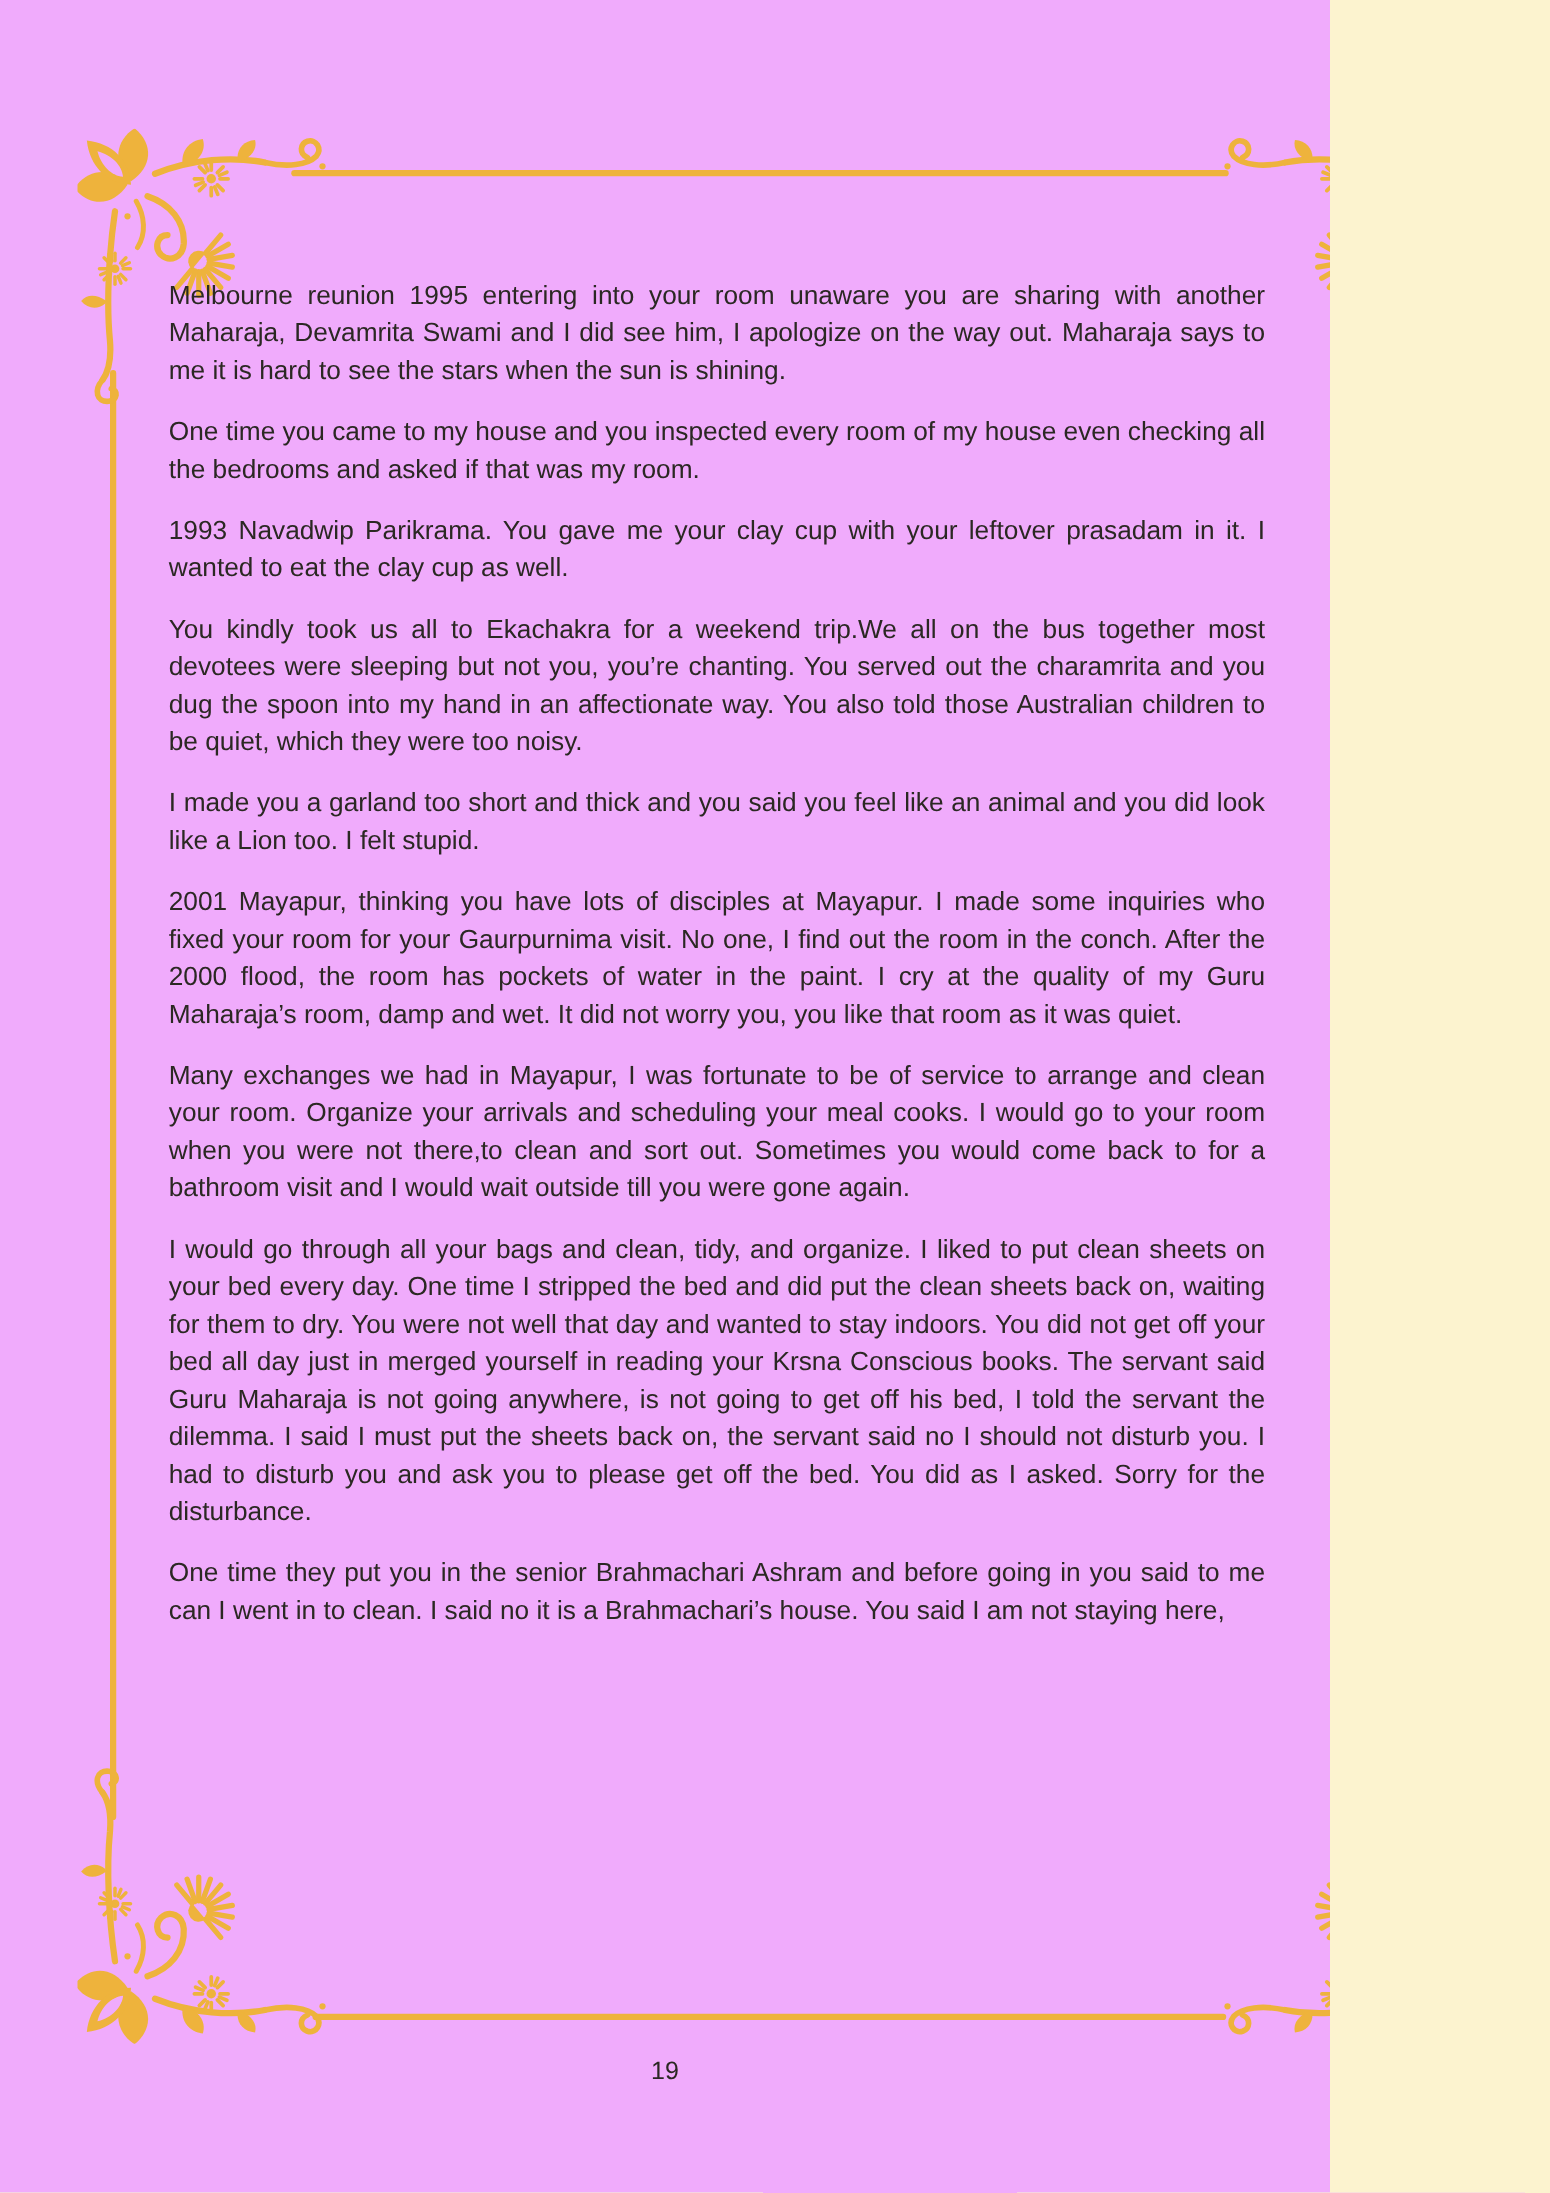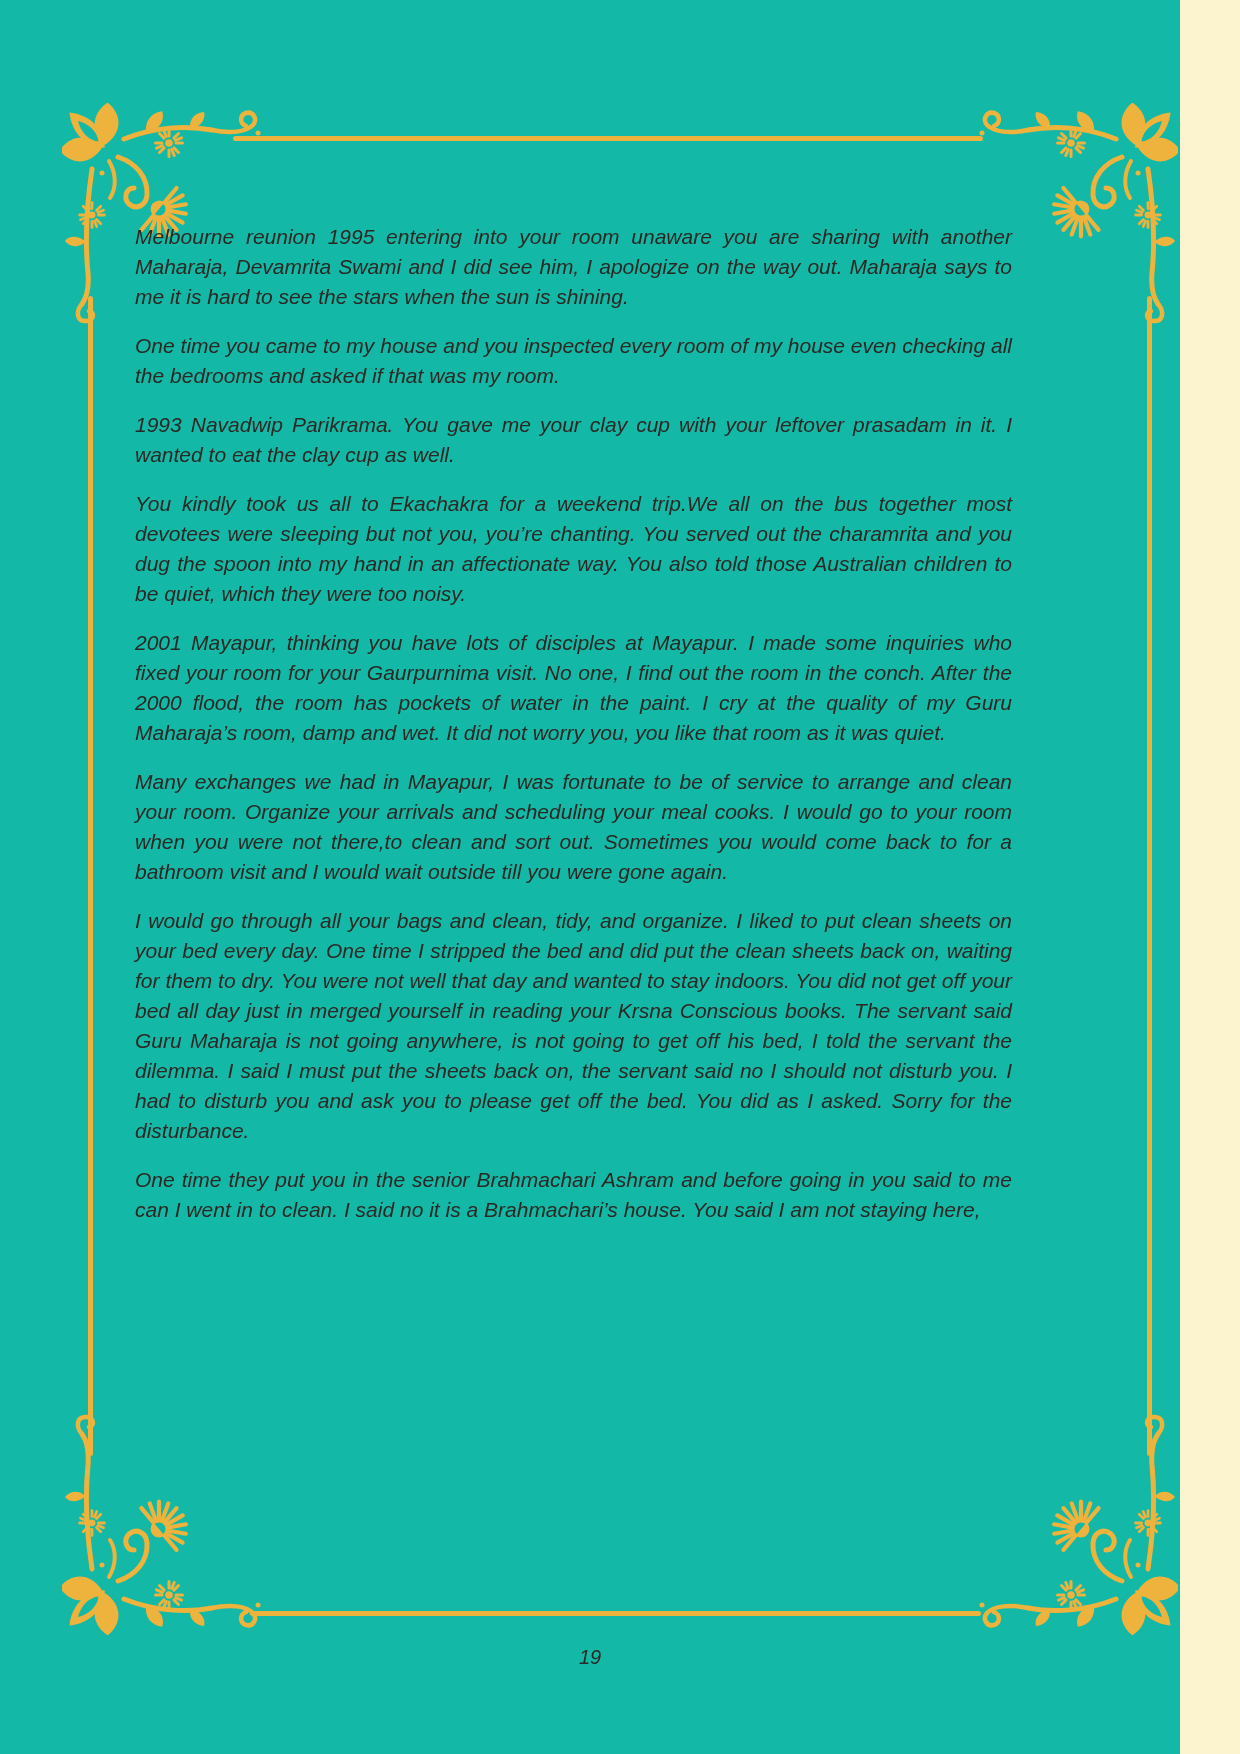--- a/index.html
+++ b/index.html
@@ -1,22 +1,21 @@
 <!DOCTYPE html>
 <html><head>
 <meta charset="utf-8">
 <style>
   html,body{margin:0;padding:0;background:#FCF3CF;}
   .page{
     position:relative;
-    width:1180px;height:1754px;
-    background:#14b8a6;
+    width:1064px;height:1754px;
+    background:#f0abfc;
     overflow:hidden;
     font-family:"Liberation Sans", sans-serif;
-    font-style:italic;
   }
   .gold-line{position:absolute;background:#EEB33C;border-radius:3px;}
   .line-top{left:233px;top:136px;width:750px;height:5px;}
   .line-bottom{left:250px;top:1611px;width:731px;height:5px;}
   .line-left{left:88px;top:296px;width:5px;height:1160px;}
   .line-right{left:1147px;top:296px;width:5px;height:1160px;}
   .corner{position:absolute;width:200px;height:225px;}
   .corner.tl{left:62px;top:103px;}
   .corner.tr{left:978px;top:103px;transform:scaleX(-1);}
   .corner.bl{left:62px;top:1410px;transform:scaleY(-1);}
@@ -114,20 +113,21 @@
     </svg>
   <svg class="corner br" viewBox="0 0 200 225">
       <use href="#corner-ornament"></use>
     </svg>
 
   <main class="text-block">
     <p class="para">Melbourne reunion 1995 entering into your room unaware you are sharing with another Maharaja, Devamrita Swami and I did see him, I apologize on the way out. Maharaja says to me it is hard to see the stars when the sun is shining.</p>
     <p class="para">One time you came to my house and you inspected every room of my house even checking all the bedrooms and asked if that was my room.</p>
     <p class="para">1993 Navadwip Parikrama. You gave me your clay cup with your leftover prasadam in it. I wanted to eat the clay cup as well.</p>
     <p class="para">You kindly took us all to Ekachakra for a weekend trip.We all on the bus together most devotees were sleeping but not you, you’re chanting. You served out the charamrita and you dug the spoon into my hand in an affectionate way. You also told those Australian children to be quiet, which they were too noisy.</p>
+    <p class="para">I made you a garland too short and thick and you said you feel like an animal and you did look like a Lion too. I felt stupid.</p>
     <p class="para">2001 Mayapur, thinking you have lots of disciples at Mayapur. I made some inquiries who fixed your room for your Gaurpurnima visit. No one, I find out the room in the conch. After the 2000 flood, the room has pockets of water in the paint. I cry at the quality of my Guru Maharaja’s room, damp and wet. It did not worry you, you like that room as it was quiet.</p>
     <p class="para">Many exchanges we had in Mayapur, I was fortunate to be of service to arrange and clean your room. Organize your arrivals and scheduling your meal cooks. I would go to your room when you were not there,to clean and sort out. Sometimes you would come back to for a bathroom visit and I would wait outside till you were gone again.</p>
     <p class="para">I would go through all your bags and clean, tidy, and organize. I liked to put clean sheets on your bed every day. One time I stripped the bed and did put the clean sheets back on, waiting for them to dry. You were not well that day and wanted to stay indoors. You did not get off your bed all day just in merged yourself in reading your Krsna Conscious books. The servant said Guru Maharaja is not going anywhere, is not going to get off his bed, I told the servant the dilemma. I said I must put the sheets back on, the servant said no I should not disturb you. I had to disturb you and ask you to please get off the bed. You did as I asked. Sorry for the disturbance.</p>
     <p class="para">One time they put you in the senior Brahmachari Ashram and before going in you said to me can I went in to clean. I said no it is a Brahmachari’s house. You said I am not staying here,</p>
   </main>
 
   <div class="page-number">19</div>
 
 </div>
 

